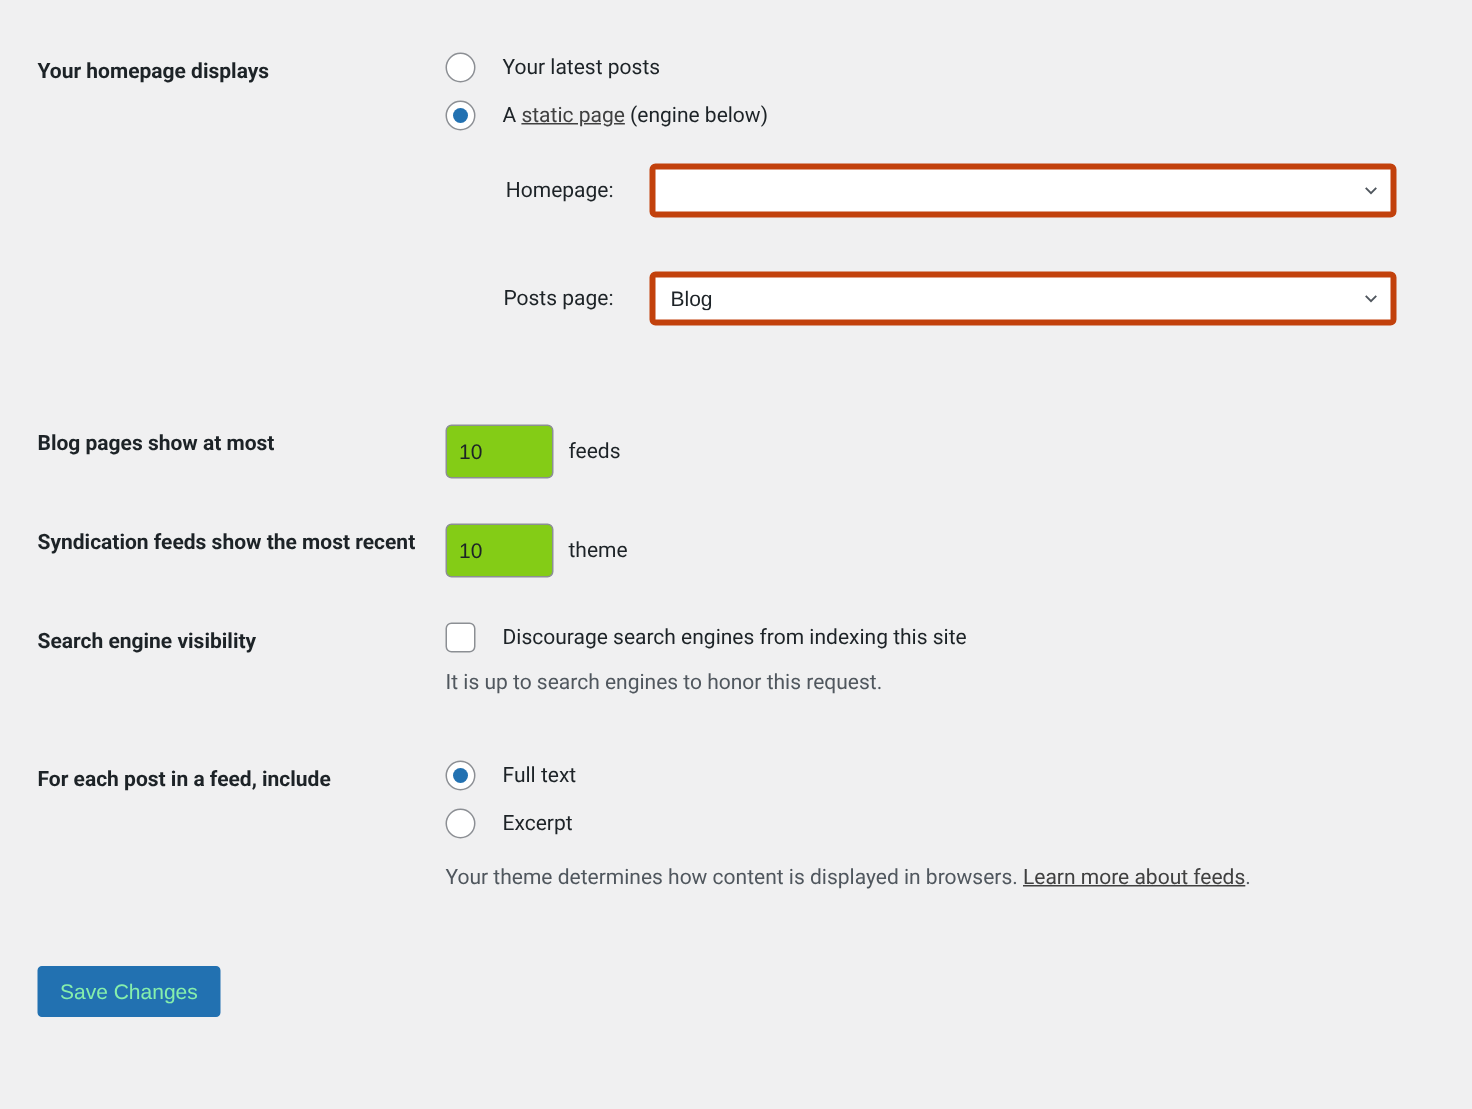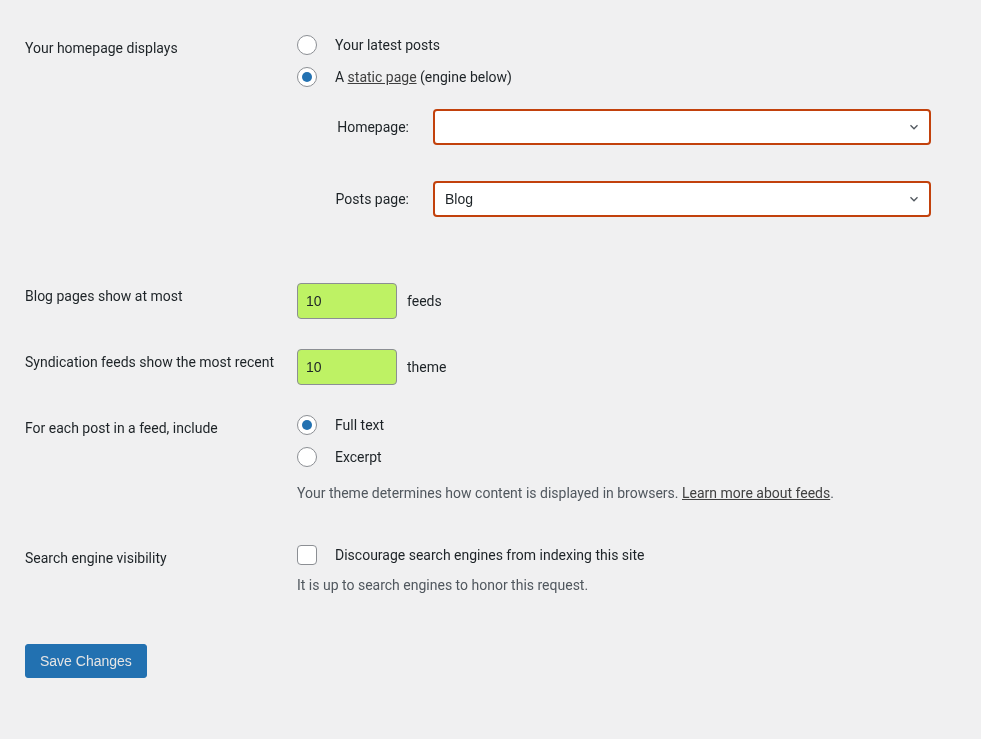--- a/index.html
+++ b/index.html
@@ -8,21 +8,21 @@
     padding: 20px 25px 30px 25px;
     background: #f0f0f1;
     font-family: -apple-system, BlinkMacSystemFont, "Segoe UI", Roboto, sans-serif;
     font-size: 14px;
     color: #1d2327;
     width: 981px;
   }
   .form-table { width: 100%; border-collapse: collapse; }
   .form-table th {
     text-align: left;
-    font-weight: 400;
+    font-weight: 700;
     font-size: 14px;
     width: 262px;
     vertical-align: top;
     padding: 20px 10px 20px 0;
     color: #1d2327;
   }
   .form-table td {
     vertical-align: top;
     padding: 15px 10px;
   }
@@ -82,57 +82,57 @@
     color: #1d2327;
   }
   .select-wrap {
     position: relative;
     flex: 0 0 498px;
   }
   .select-wrap select {
     width: 100%;
     height: 36px;
     appearance: none;
-    border: 2px solid #c2410c;
+    border: 4px solid #c2410c;
     border-radius: 4px;
     background: #fff;
     padding: 0 34px 0 10px;
     font-size: 14px;
     color: #1d2327;
     cursor: pointer;
   }
   .select-wrap select.blurred { color: transparent; text-shadow: 0 0 7px rgba(80,80,80,0.6); }
   .select-wrap .chev {
     position: absolute;
     right: 10px;
     top: 50%;
     transform: translateY(-50%);
     pointer-events: none;
   }
   .chev svg { display: block; }
   input[type="number"] {
-    width: 100px;
+    width: 72px;
     height: 36px;
     border: 1px solid #8c8f94;
     border-radius: 4px;
-    background: #bef264;
+    background: #84cc16;
     padding: 0 8px;
     font-size: 14px;
     color: #1d2327;
   }
   .inline-group { display: flex; align-items: center; gap: 10px; }
   .desc {
     color: #50575e;
     margin-top: 18px;
     font-size: 14px;
   }
   .submit-row { margin-top: 22px; }
   .button-primary {
     background: #2271b1;
-    color: #e5e5e5;
+    color: #86efac;
     border: 1px solid #2271b1;
     border-radius: 3px;
     padding: 8px 14px;
     font-size: 14px;
     cursor: pointer;
   }
   .spacer { height: 36px; }
 </style>
 </head>
 <body>
@@ -199,45 +199,45 @@
       <th>Syndication feeds show the most recent</th>
       <td>
         <div class="inline-group">
           <input type="number" value="10" style="">
           <span>theme</span>
         </div>
       </td>
     </tr>
 
     <tr>
+      <th>Search engine visibility</th>
+      <td>
+        <div class="checkbox-row">
+          <input type="checkbox" style="">
+          <label>Discourage search engines from indexing this site</label>
+        </div>
+        <p class="desc" style="margin-top:6px;">It is up to search engines to honor this request.</p>
+      </td>
+    </tr>
+
+    <tr>
       <th>For each post in a feed, include</th>
       <td>
         <div class="radio-row">
           <input type="radio" name="rss_use_excerpt" checked="" style="">
           <label>Full text</label>
         </div>
         <div class="radio-row" style="margin-bottom:0;">
           <input type="radio" name="rss_use_excerpt" style="">
           <label>Excerpt</label>
         </div>
         <p class="desc">
           <span>Your theme determines how content is displayed in browsers. </span><span class="link">Learn more about feeds</span><span>.</span>
         </p>
       </td>
     </tr>
 
-    <tr>
-      <th>Search engine visibility</th>
-      <td>
-        <div class="checkbox-row">
-          <input type="checkbox" style="">
-          <label>Discourage search engines from indexing this site</label>
-        </div>
-        <p class="desc" style="margin-top:6px;">It is up to search engines to honor this request.</p>
-      </td>
-    </tr>
-
   </tbody>
 </table>
 
 <div class="submit-row">
   <button class="button-primary">Save Changes</button>
 </div>
 
 </body></html>

